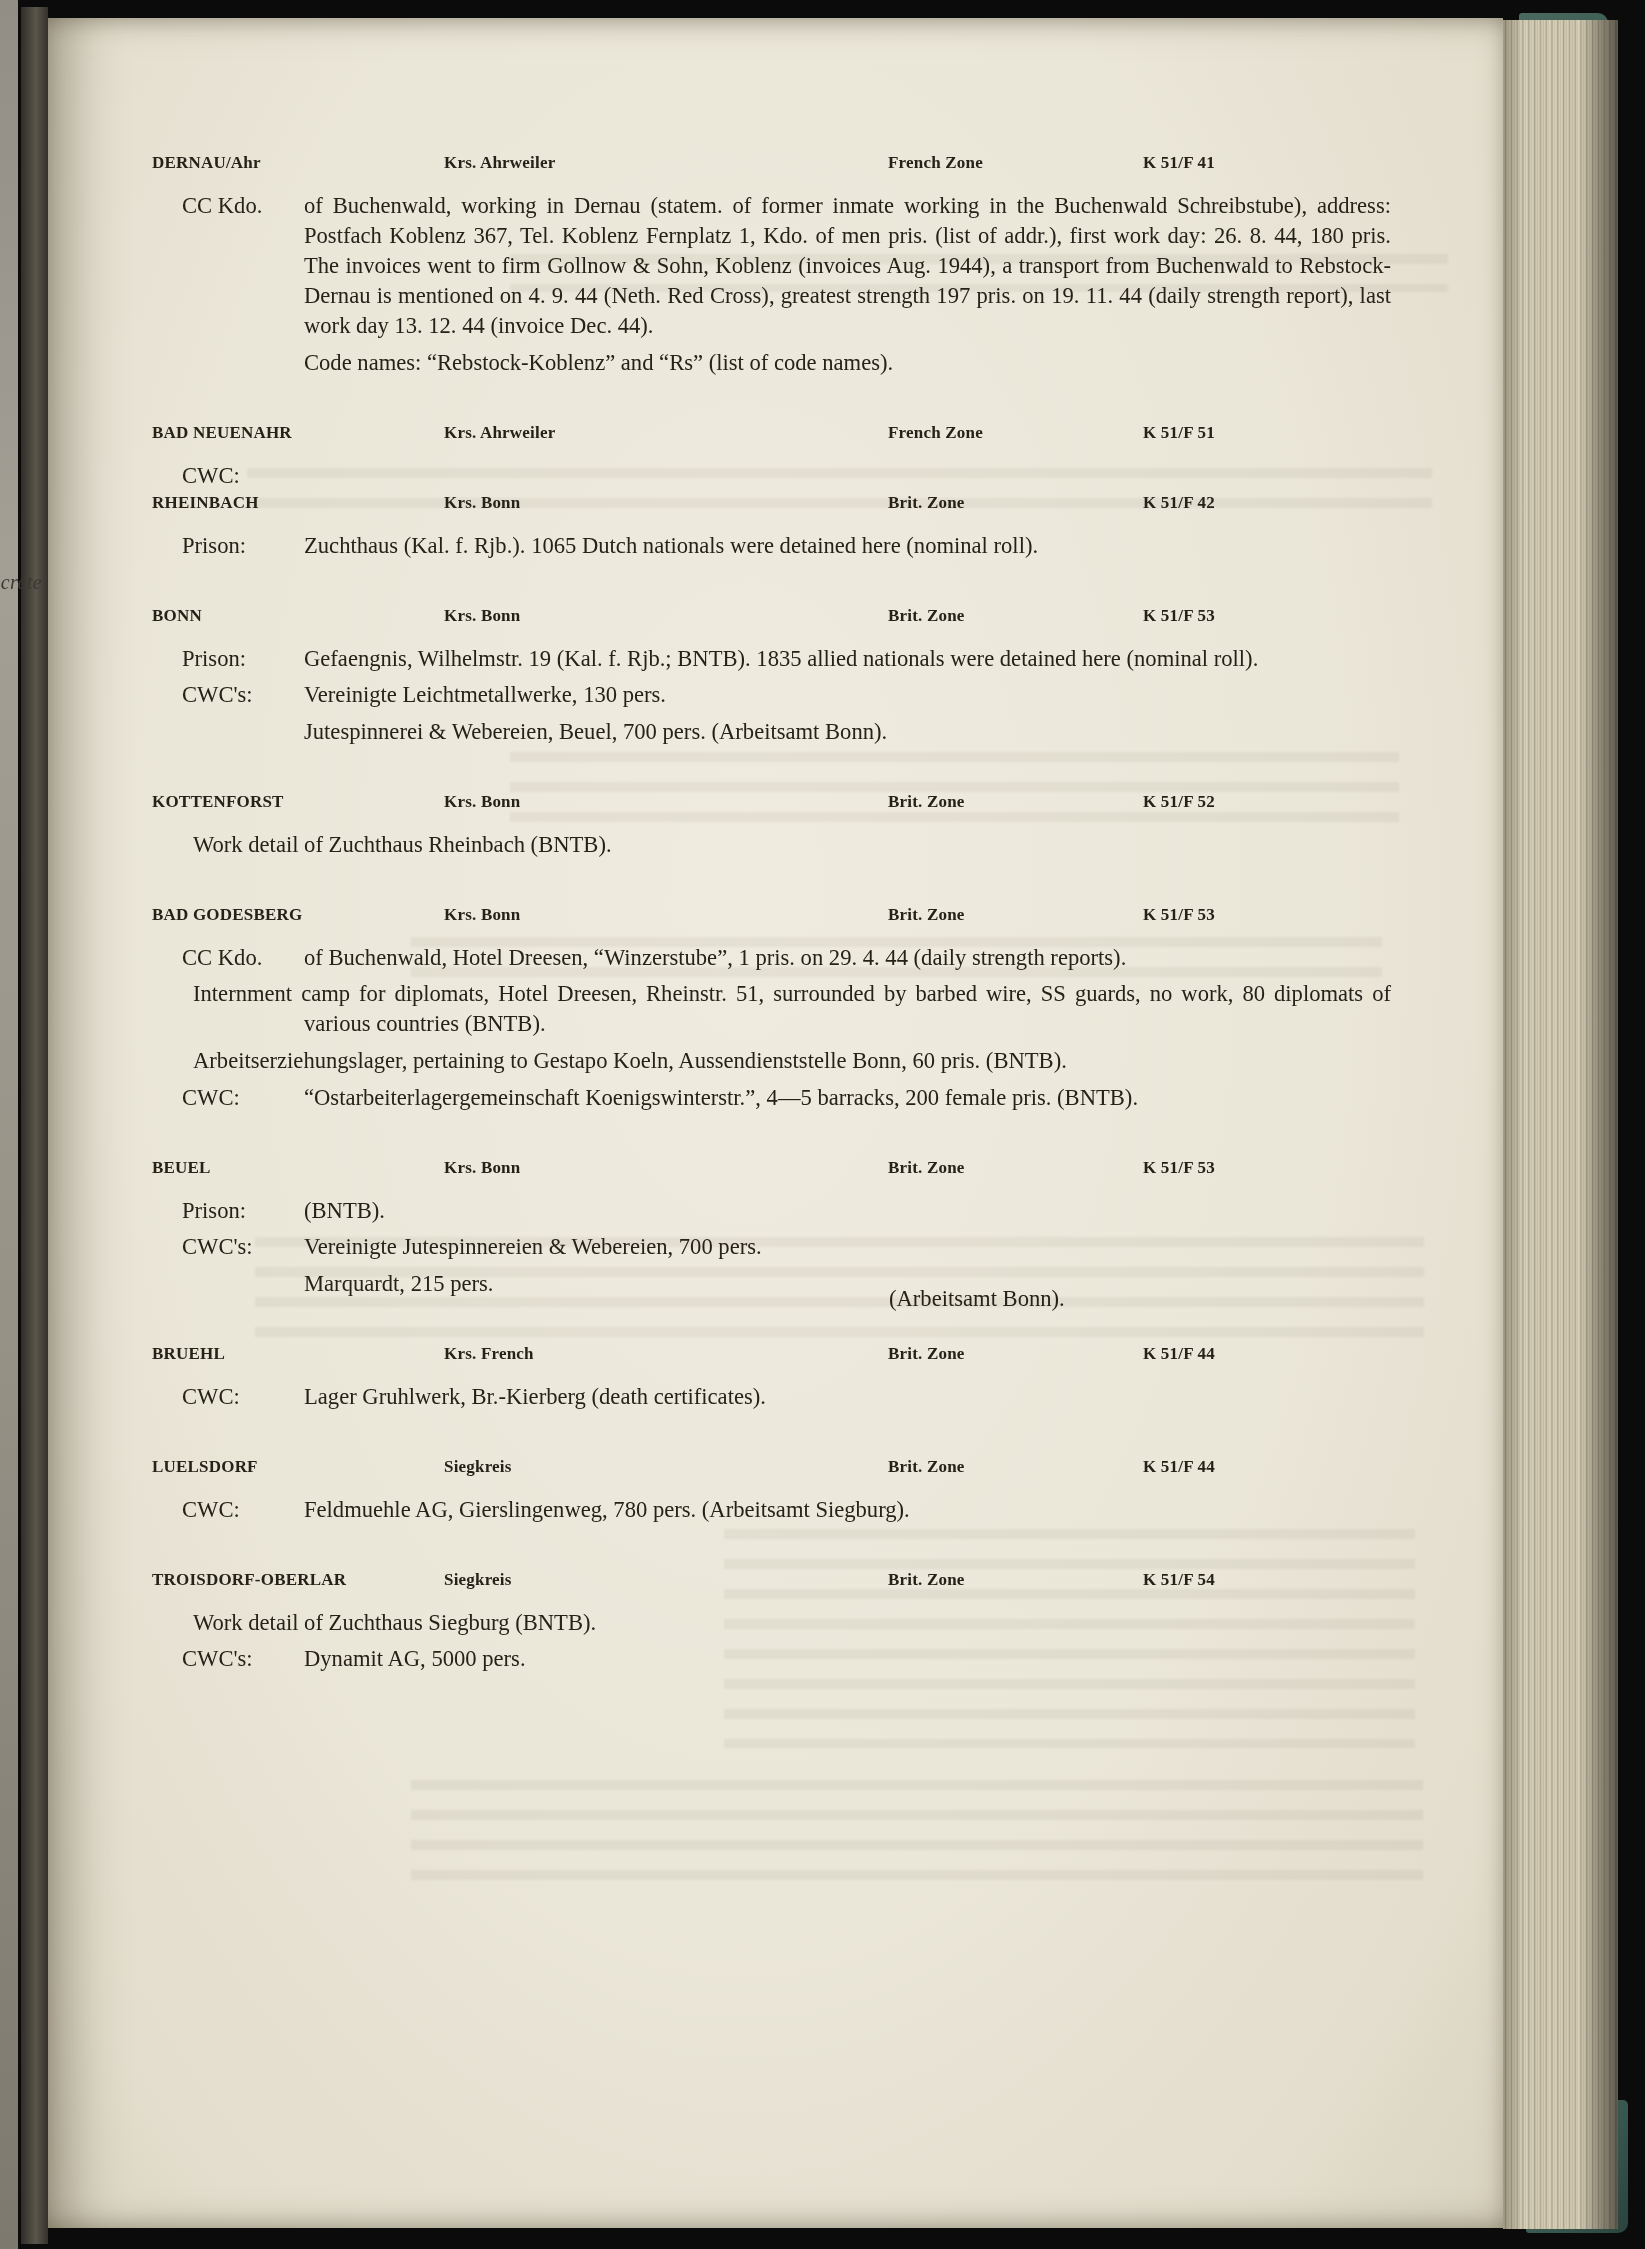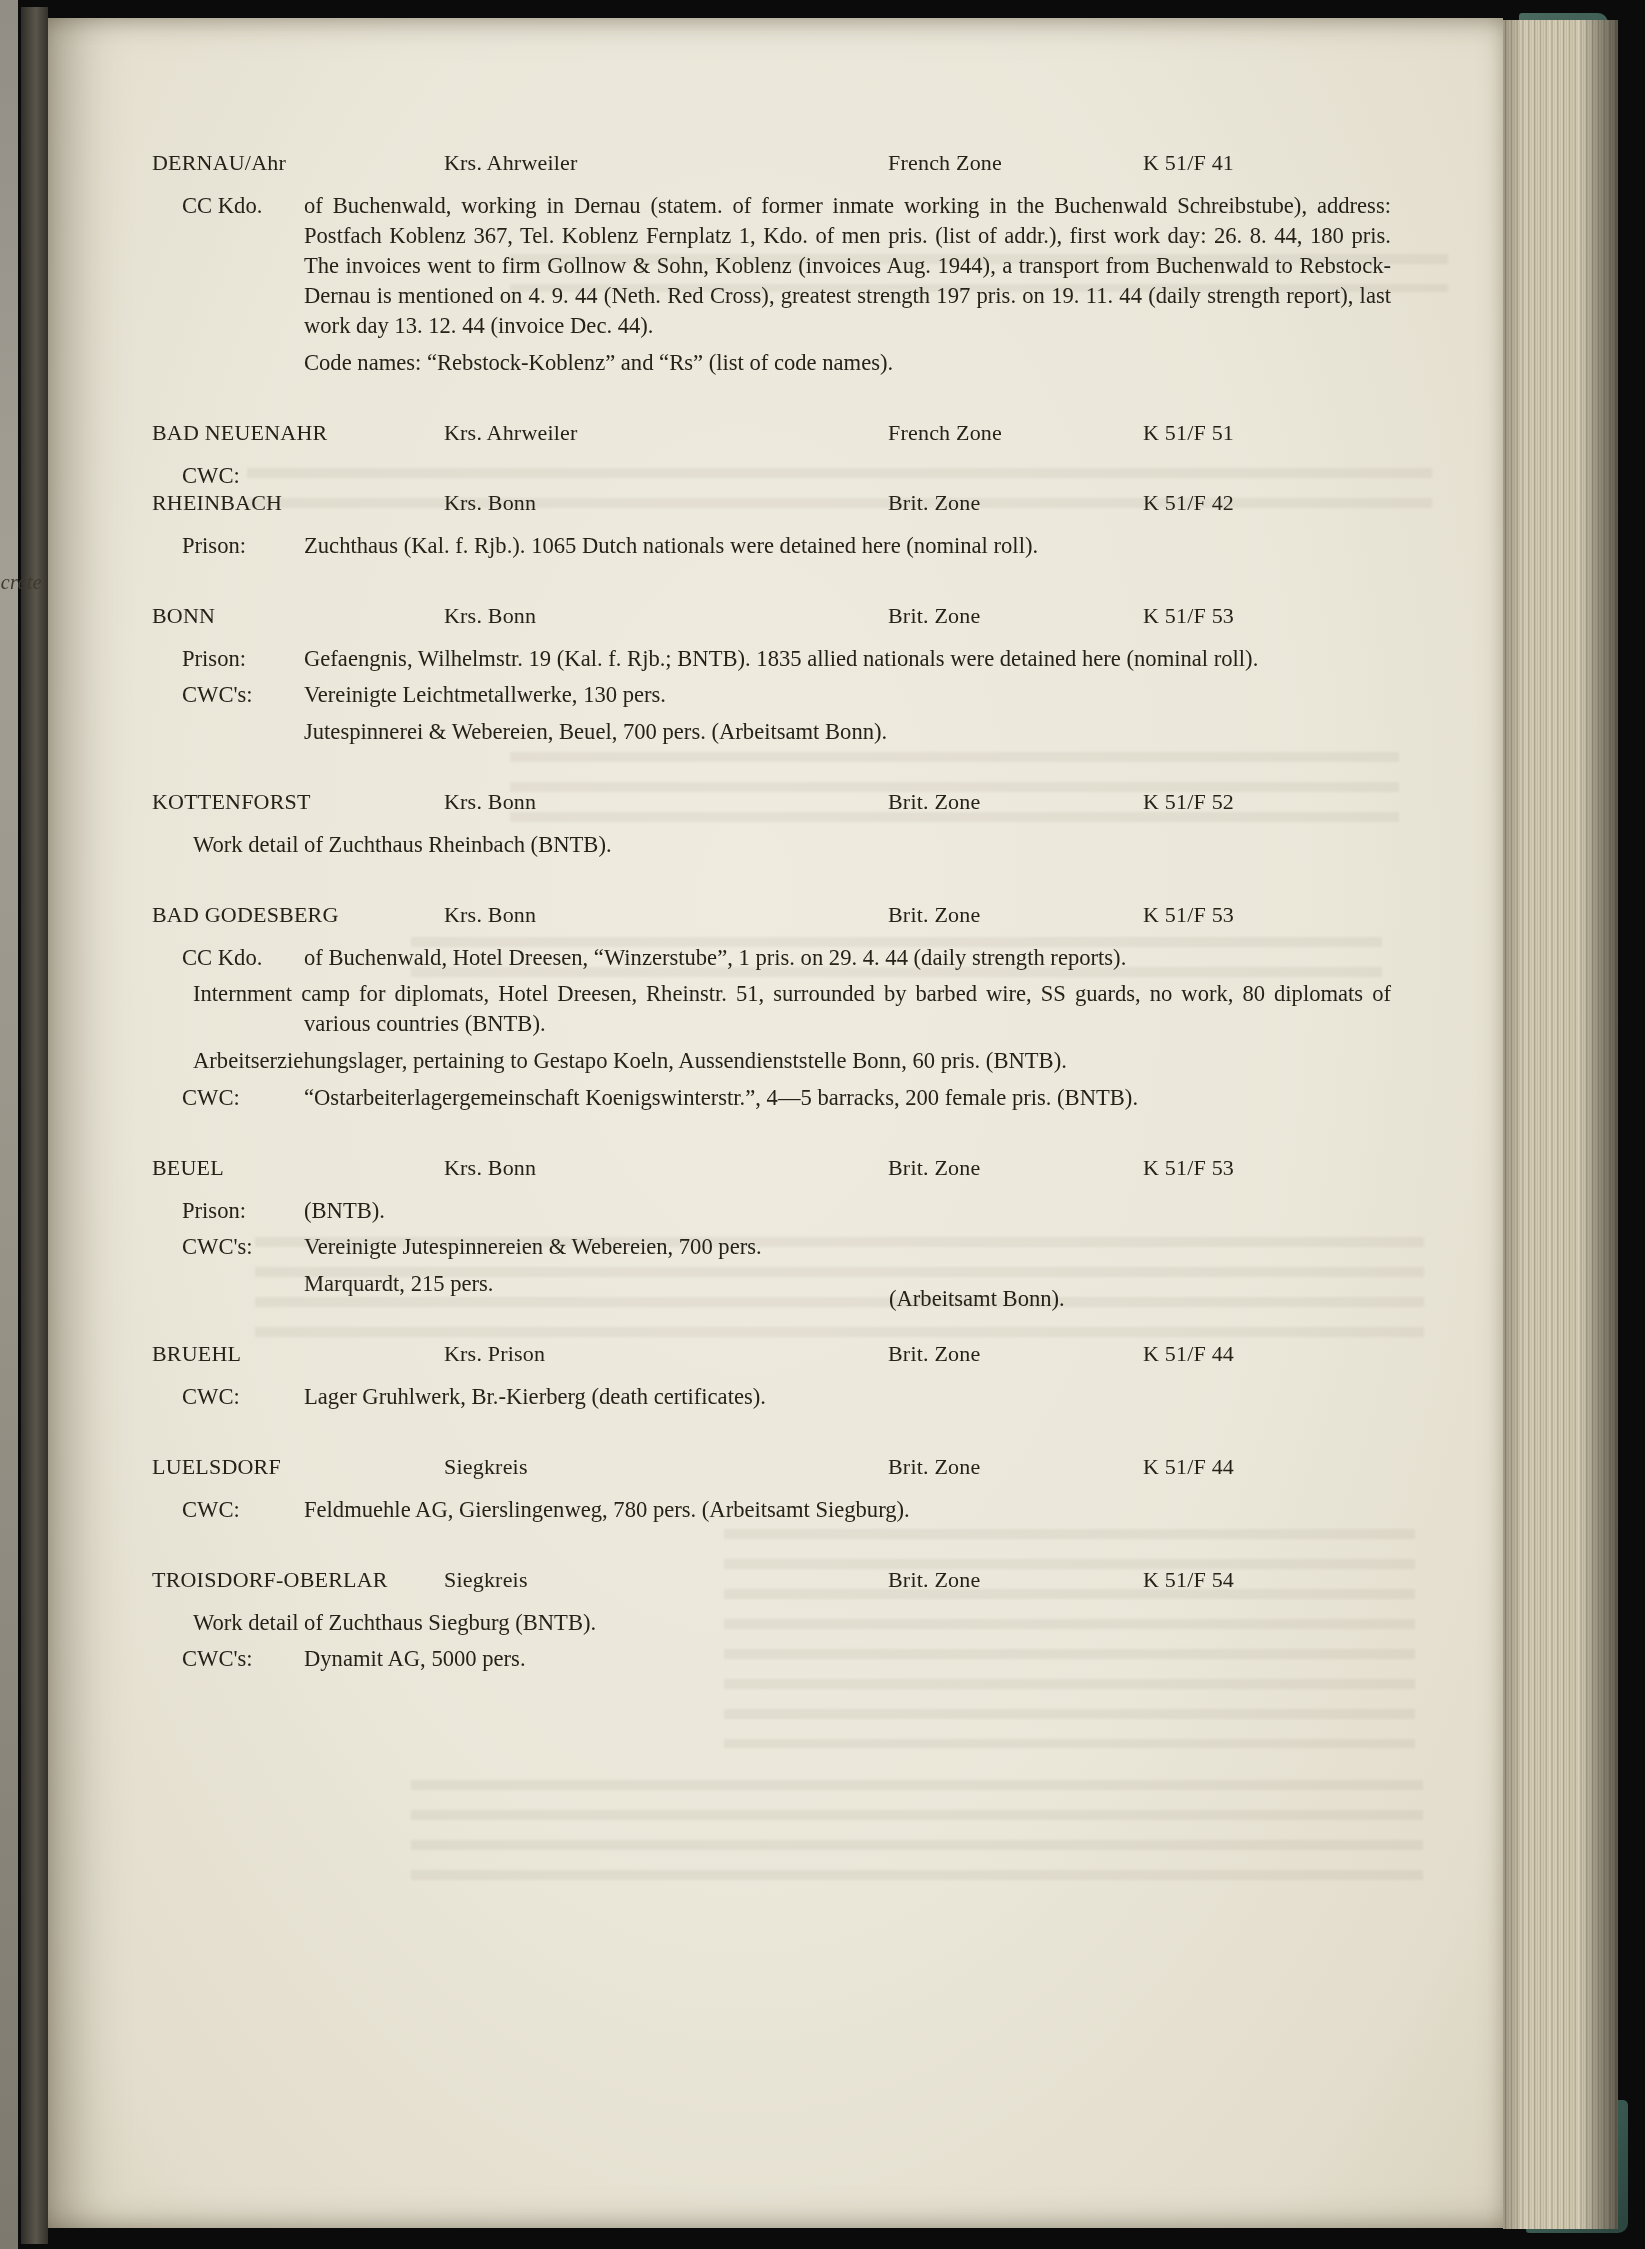--- a/index.html
+++ b/index.html
@@ -27,21 +27,21 @@
                 inset 0 15px 25px -15px rgba(90,80,60,.45),
                 inset 0 -16.5px 28px -16.5px rgba(90,80,60,.4);}
   .ghost{position:absolute;z-index:3;opacity:.09;filter:blur(1.2px);pointer-events:none;
     background:repeating-linear-gradient(180deg,rgba(0,0,0,0) 0 10.7px,rgba(86,78,60,.75) 10.7px 20.6px,rgba(0,0,0,0) 20.6px 30px);}
   .edge-fragment{position:absolute;left:0.8px;top:571px;z-index:4;font-size:20px;color:#3a3830;
     font-style:italic;letter-spacing:0.4px;}
   .content{position:absolute;left:152px;top:148px;width:1239px;z-index:4;
     color:#262219;font-size:22.6px;line-height:30px;}
   .entry{margin-bottom:40px;}
   .entry-header{display:grid;grid-template-columns:292px 444px 255px 1fr;
-    font-weight:normal;font-size:22px;margin-bottom:13px;letter-spacing:0.2px;}
+    font-weight:bold;font-size:17px;margin-bottom:13px;letter-spacing:0.2px;}
   .item{position:relative;margin-bottom:6.6px;}
   .item .text{display:block;margin-left:152px;}
   .item.hang .text{text-indent:-111px;}
   .item.justify .text{text-align:justify;}
   .item .label{position:absolute;left:30px;top:0;white-space:nowrap;}
   .item .right{position:absolute;left:737px;top:15px;white-space:nowrap;}
   .page-number{text-align:center;margin-top:69px;font-size:22px;letter-spacing:0.8px;}
 </style>
 </head>
 <body>
@@ -171,21 +171,21 @@
           <span class="text">Vereinigte Jutespinnereien &amp; Webereien, 700 pers.</span>
         </div>
         <div class="item plain">
           <span class="text">Marquardt, 215 pers.</span>
           <span class="right">(Arbeitsamt Bonn).</span>
         </div>
       </section>
       <section class="entry">
         <div class="entry-header">
           <span class="col">BRUEHL</span>
-          <span class="col">Krs. Prison</span>
+          <span class="col">Krs. French</span>
           <span class="col">Brit. Zone</span>
           <span class="col">K 51/F 44</span>
         </div>
         <div class="item labeled">
           <span class="label">CWC:</span>
           <span class="text">Lager Gruhlwerk, Br.-Kierberg (death certificates).</span>
         </div>
       </section>
       <section class="entry">
         <div class="entry-header">

